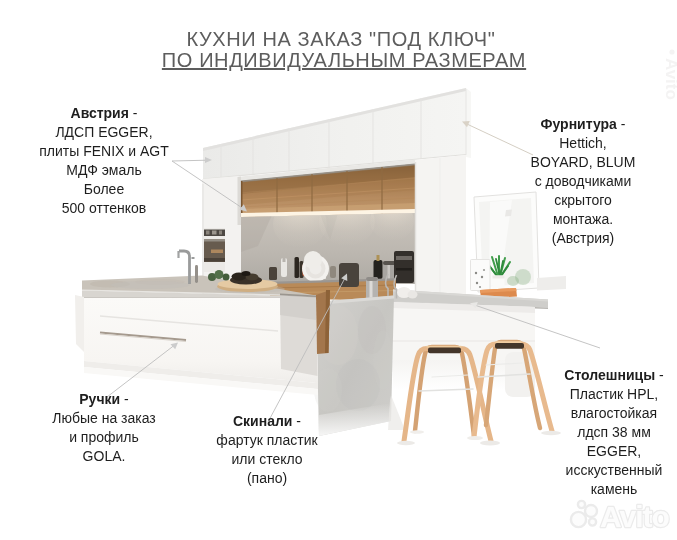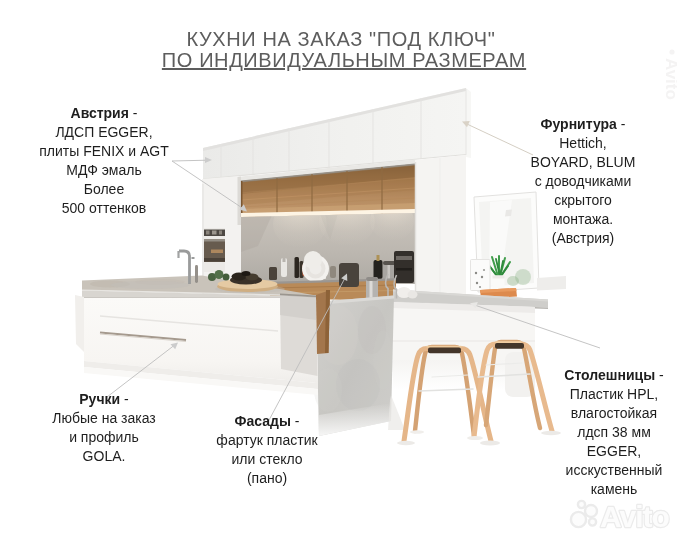--- a/index.html
+++ b/index.html
@@ -373,15 +373,15 @@
 <text x="11" y="0" font-family="Liberation Sans" font-size="17" font-weight="bold">Avito</text>
 </g>
 </svg>
 
 <div class="lbl" style="left:104px;top:104px;"><b>Австрия</b> -<br>ЛДСП EGGER,<br>плиты FENIX и AGT<br>МДФ эмаль<br>Более<br>500 оттенков</div>
 
 <div class="lbl" style="left:583px;top:78px;margin-top:37px;"><b>Фурнитура</b> -<br>Hettich,<br>BOYARD, BLUM<br>с доводчиками<br>скрытого<br>монтажа.<br>(Австрия)</div>
 
 <div class="lbl" style="left:104px;top:390px;"><b>Ручки</b> -<br>Любые на заказ<br>и профиль<br>GOLA.</div>
 
-<div class="lbl" style="left:267px;top:412px;"><b>Фасады</b> -<br>фартук пластик<br>или стекло<br>(пано)</div>
+<div class="lbl" style="left:267px;top:412px;"><b>Скинали</b> -<br>фартук пластик<br>или стекло<br>(пано)</div>
 
 <div class="lbl" style="left:595px;top:366px;margin-left:19px;"><b>Столешницы</b> -<br>Пластик HPL,<br>влагостойкая<br>лдсп 38 мм<br>EGGER,<br>исскуственный<br>камень</div>
 
 </body></html>

